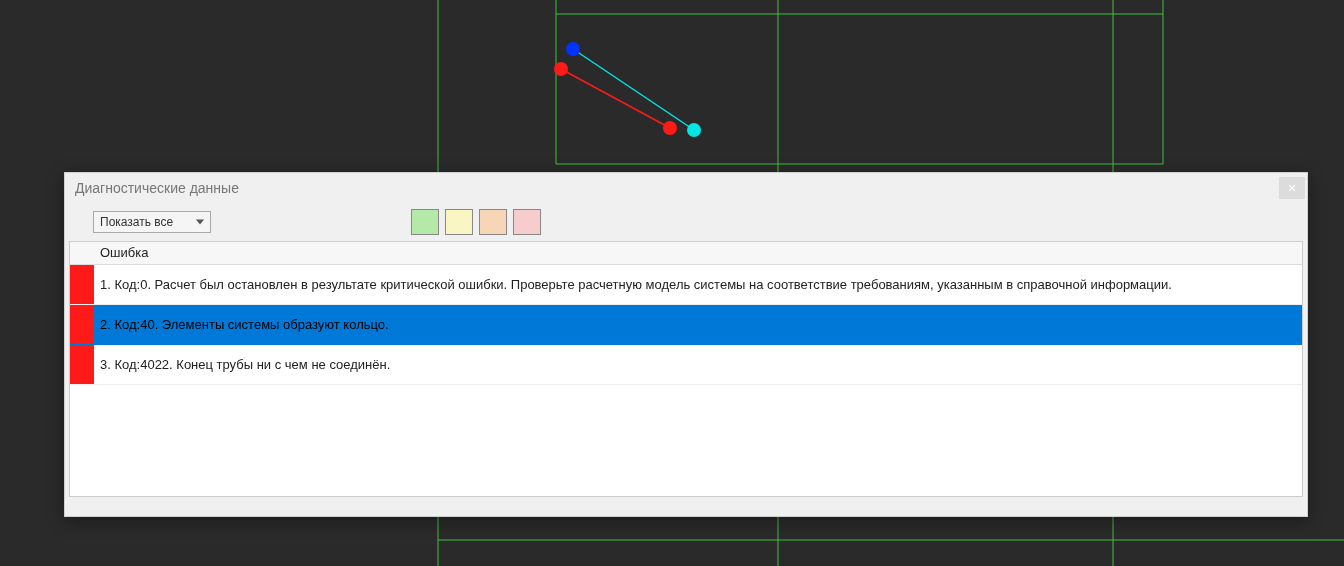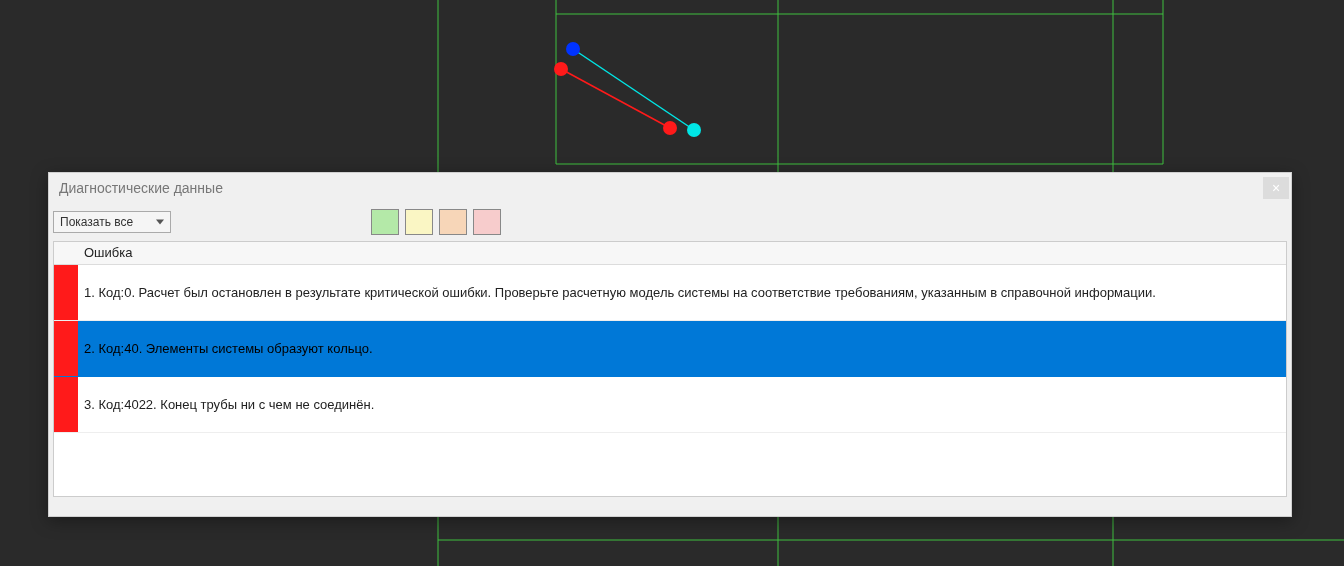--- a/index.html
+++ b/index.html
@@ -18,21 +18,21 @@
     background: #2a2a2a;
   }
   .canvas svg {
     position: absolute;
     inset: 0;
     width: 1344px;
     height: 566px;
   }
   .dialog {
     position: absolute;
-    left: 48px;
+    left: 64px;
     top: 172px;
     width: 1244px;
     height: 345px;
     background: #f0f0f0;
     border: 1px solid #d0d0d0;
     display: flex;
     flex-direction: column;
     box-shadow: 0 4px 16px rgba(0,0,0,.35);
   }
   .titlebar {
@@ -57,20 +57,21 @@
     line-height: 1;
     cursor: pointer;
     margin-right: 2px;
   }
   .toolbar {
     height: 38px;
     display: flex;
     align-items: center;
     gap: 0;
     padding: 0 4px;
+    margin-left: 24px;
   }
   .filter-select {
     width: 118px;
     height: 22px;
     border: 1px solid #aaa;
     background: #f5f5f5;
     padding: 0 20px 0 6px;
     font-size: 12px;
     color: #333;
     position: relative;
@@ -120,21 +121,21 @@
     background: #f7f7f7;
     border-bottom: 1px solid #dcdcdc;
     padding: 3px 6px;
     height: 22px;
   }
   table.grid th.sev-col, table.grid td.sev-col {
     width: 24px;
     padding: 0;
   }
   table.grid td {
-    padding: 20px 6px;
+    padding: 12px 6px;
     font-size: 13px;
     color: #222;
     white-space: nowrap;
     overflow: hidden;
     text-overflow: ellipsis;
     height: 22px;
     border-bottom: 1px solid #eee;
   }
   tr.selected td { background: #0078d7; color: #000000; border-bottom-color: #0078d7; }
   tr.selected td.sev-col { background: transparent; }

